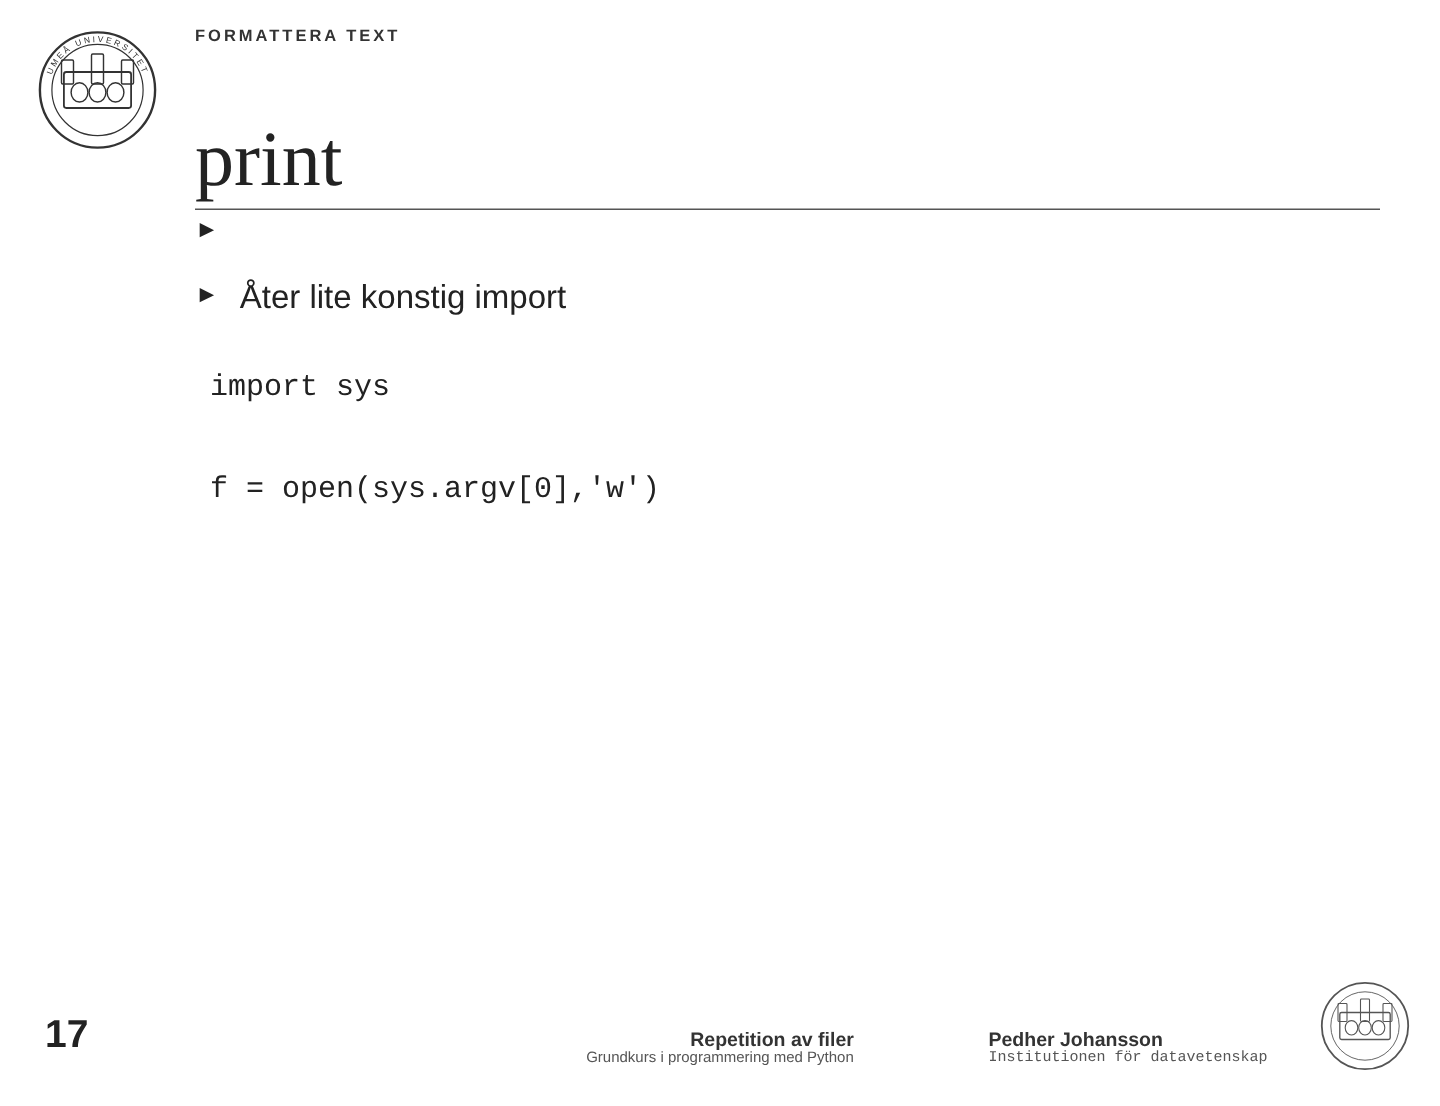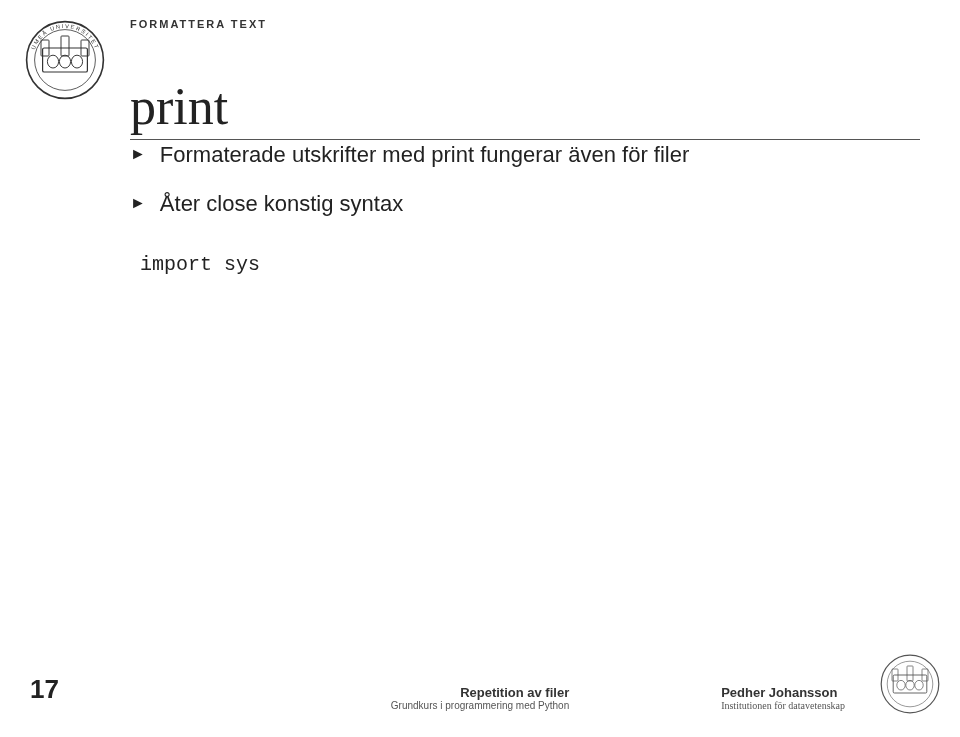--- a/index.html
+++ b/index.html
@@ -164,21 +164,21 @@
     }
 
     .footer-right-main {
       font-family: Arial, Helvetica, sans-serif;
       font-size: 13px;
       color: #333;
       font-weight: bold;
     }
 
     .footer-right-sub {
-      font-family: Liberation Serif, serif;
+      font-family: Liberation Mono, monospace;
       font-size: 10px;
       color: #555;
     }
 
     .footer-logo {
       position: absolute;
       right: 20px;
       bottom: 5px;
       width: 60px;
       height: 60px;
@@ -214,31 +214,31 @@
 <div class="header">
   <div class="header-subtitle">Formattera text</div>
   <div class="header-title">print</div>
   <hr class="header-line">
 </div>
 
 <div class="main-content">
 
   <div class="bullet-item">
     <span class="bullet-arrow">►</span>
-    <span class="bullet-text">Formaterade utskrifter med print fungerar även för filer</span>
   </div>
 
   <div class="bullet-item">
     <span class="bullet-arrow">►</span>
-    <span class="bullet-text">Åter close konstig syntax</span>
+    <span class="bullet-text">Åter lite konstig import</span>
   </div>
 
   <div class="code-block">
     <span class="code-line">import sys</span>
     <span class="code-line">&nbsp;</span>
+    <span class="code-line">f = open(sys.argv[0],'w')</span>
   </div>
 
 </div>
 
 <div class="footer">
   <div class="footer-page-number">17</div>
 
   <div class="footer-center">
     <div class="footer-center-main">Repetition av filer</div>
     <div class="footer-center-sub">Grundkurs i programmering med Python</div>

